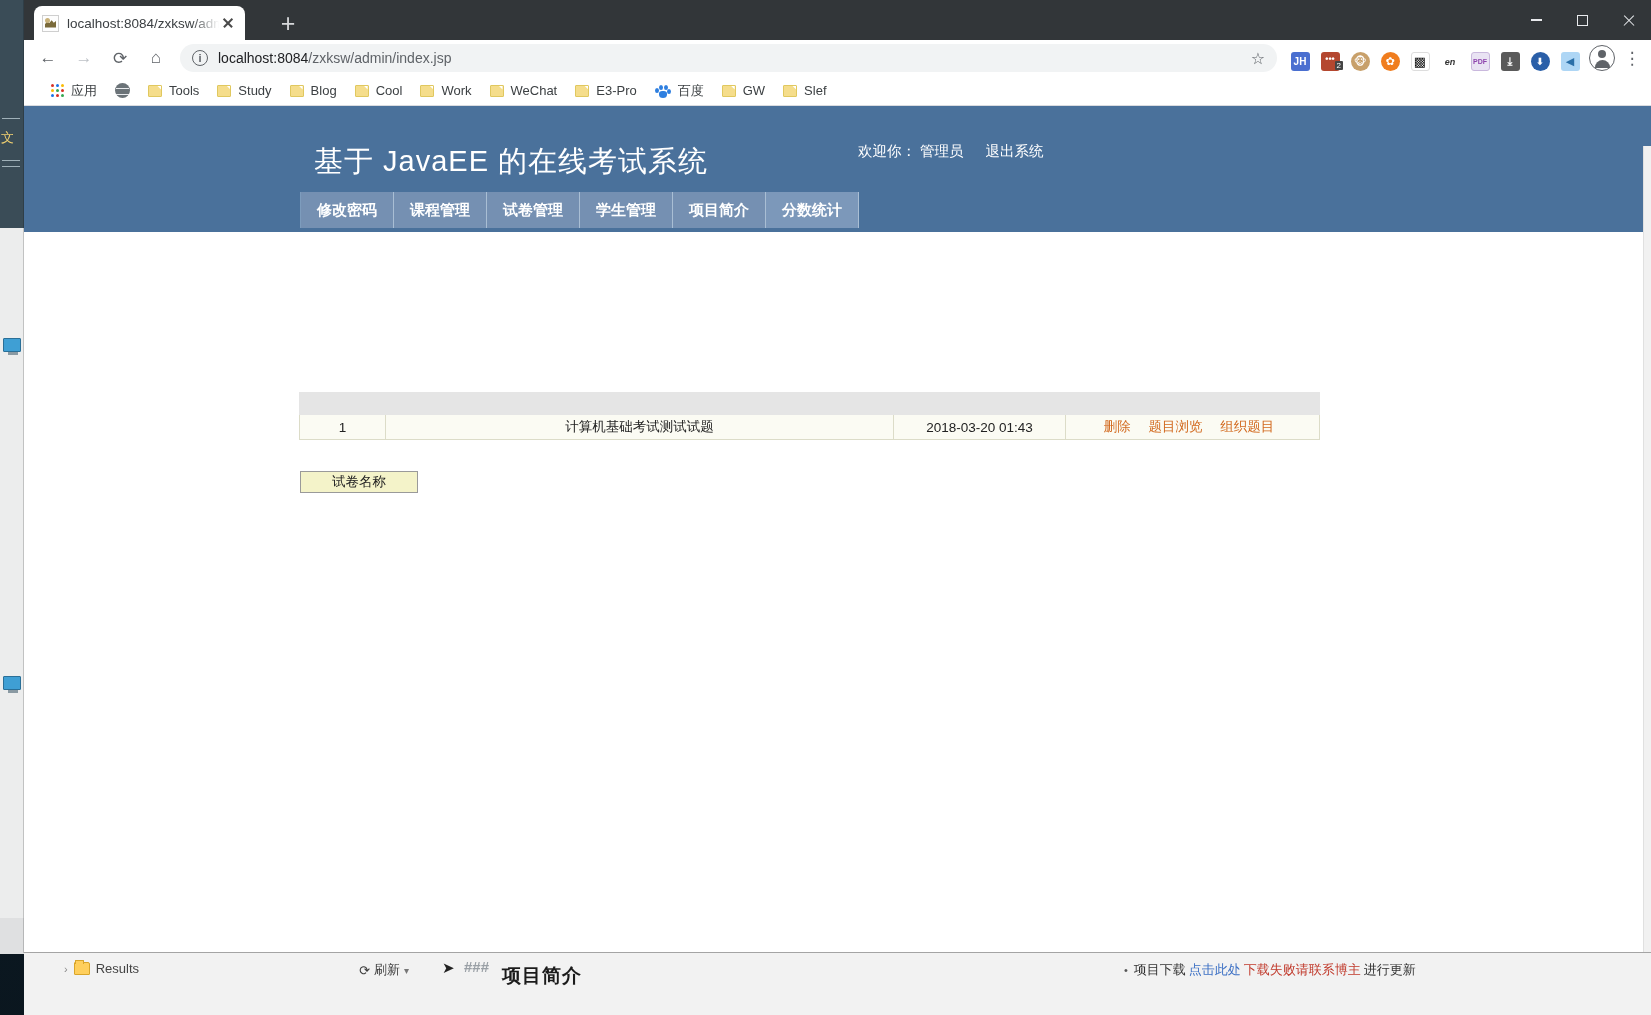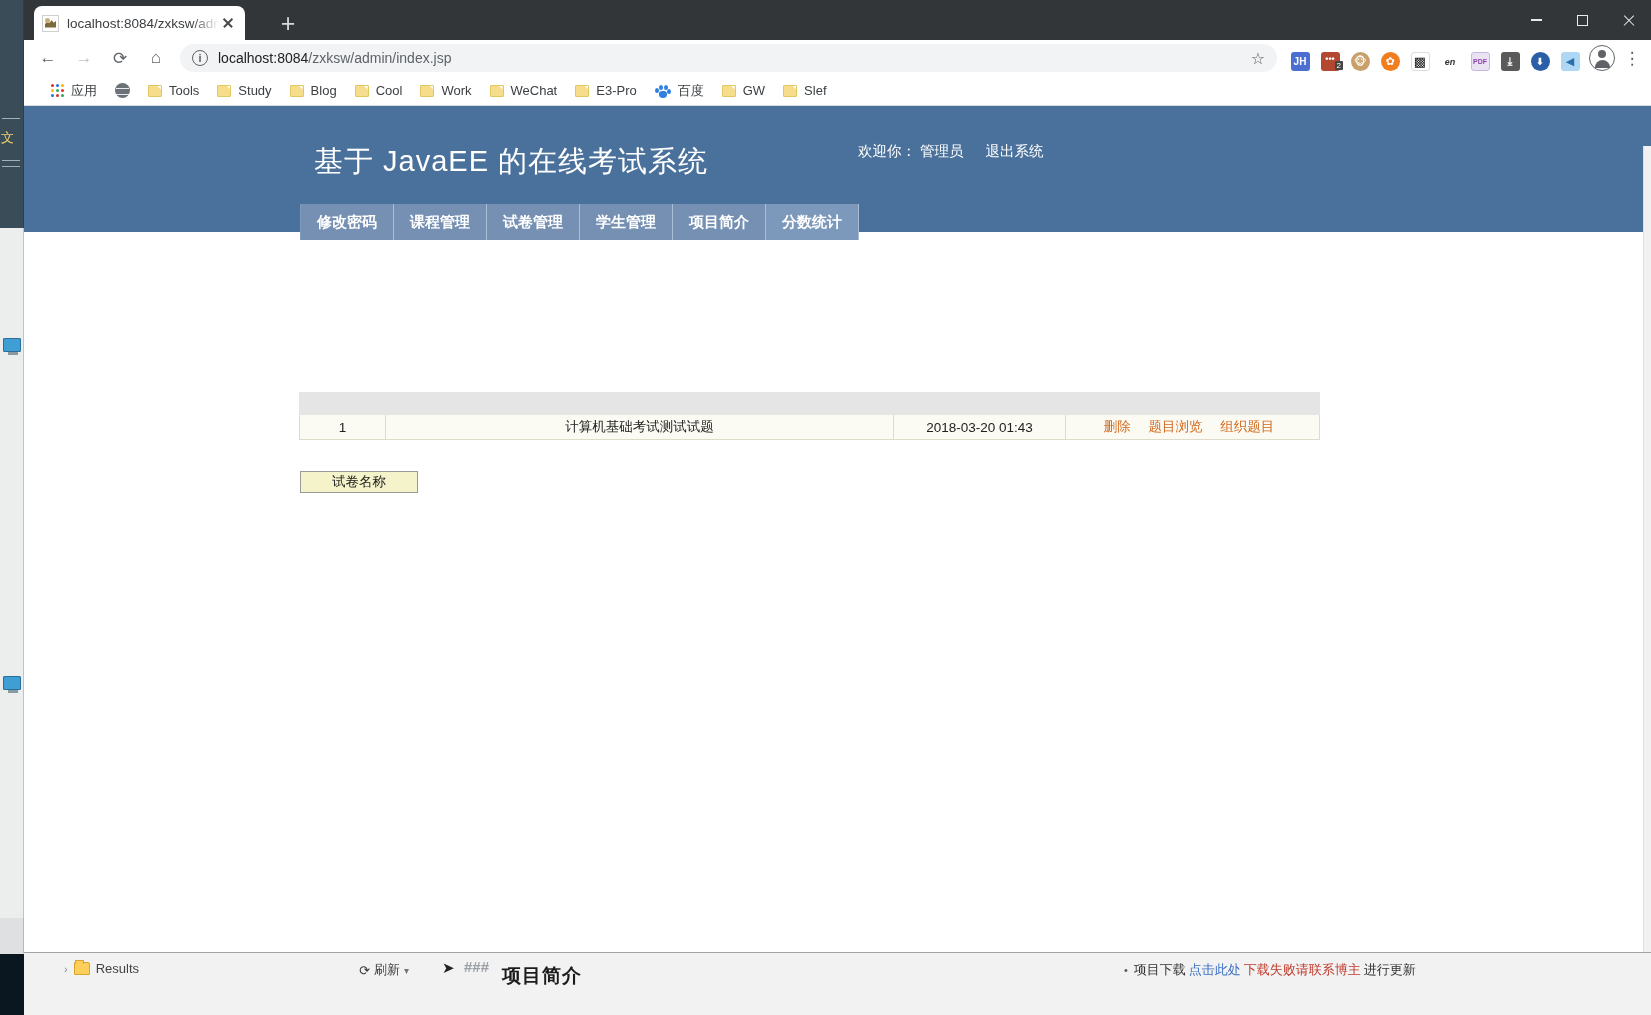--- a/index.html
+++ b/index.html
@@ -230,21 +230,21 @@
   #site-title {
     position:absolute; left: 290px; top: 36px;
     color:#ffffff; font-size: 29px; letter-spacing: 1px; font-weight: 400;
   }
   #welcome-box {
     position:absolute; left: 834px; top: 36px;
     color:#ffffff; font-size: 14.5px; display:flex; gap: 22px; align-items:center;
   }
   #welcome-box .wb-link { color:#ffffff; text-decoration:none;text-align:center; }
   #nav {
-    position:absolute; left: 276px; top: 98px; display:flex;
+    position:absolute; left: 276px; top: 86px; display:flex;
     border-left:1px solid #7d9cbd;
   }
   .nav-tab {
     padding: 0 16px; height: 36px; line-height: 36px;
     background:#7590b2; color:#ffffff; font-size: 15px; font-weight: bold;
     border-right:1px solid #a9bed4;
     white-space: nowrap;
   }
   .nav-tab.active { background:#7c98ba; }
 

